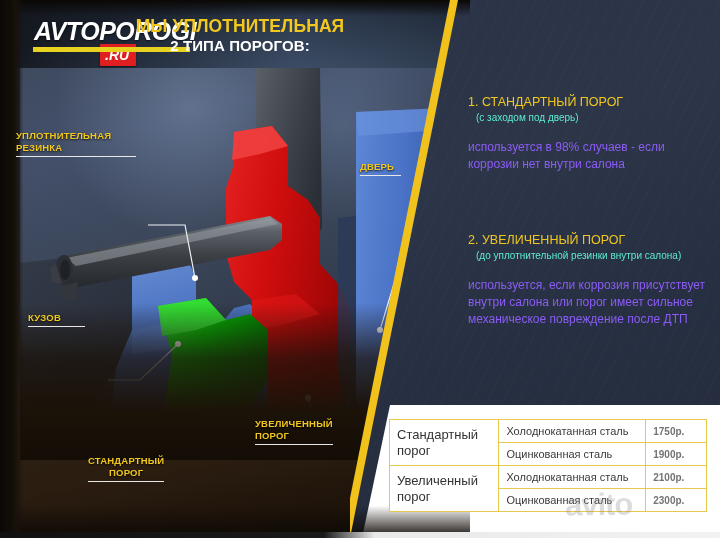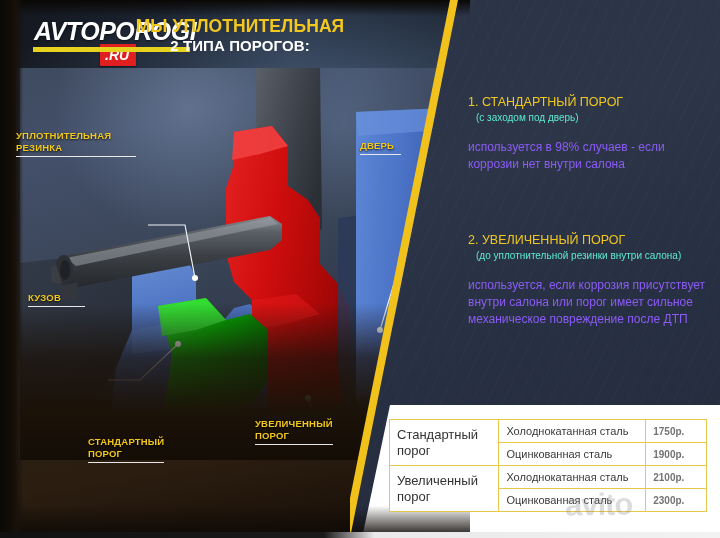--- a/index.html
+++ b/index.html
@@ -79,25 +79,25 @@
   .lbl{
     position:absolute; color:#f2c81e; font-size:9.5px; font-weight:bold;
     letter-spacing:.2px; line-height:1.25; z-index:6;
     text-shadow:0 1px 2px rgba(0,0,0,.8);
   }
   .lbl.u:after{
     content:""; display:block; height:1.5px; background:#e8e8e8; margin-top:2px;
   }
   .lbl-seal{ left:16px; top:130px; }
   .lbl-seal:after{ width:120px; }
-  .lbl-kuzov{ left:28px; top:292px; }
+  .lbl-kuzov{ left:28px; top:312px; }
   .lbl-kuzov:after{ width:57px; }
-  .lbl-door{ left:360px; top:140px; }
+  .lbl-door{ left:360px; top:161px; }
   .lbl-door:after{ width:41px; }
-  .lbl-std{ left:88px; top:436px; text-align:left; }
+  .lbl-std{ left:88px; top:455px; text-align:center; }
   .lbl-std:after{ width:100%; }
   .lbl-big{ left:255px; top:418px; }
   .lbl-big:after{ width:100%; }
 
   
   .right-panel{
     position:absolute; right:0; top:0; width:370px; height:538px;
     background:linear-gradient(160deg,#2b3347 0%,#2d3549 30%,#272f42 60%,#232b3c 100%);
     clip-path:polygon(108px 0, 370px 0, 370px 538px, 0px 538px);
   }

